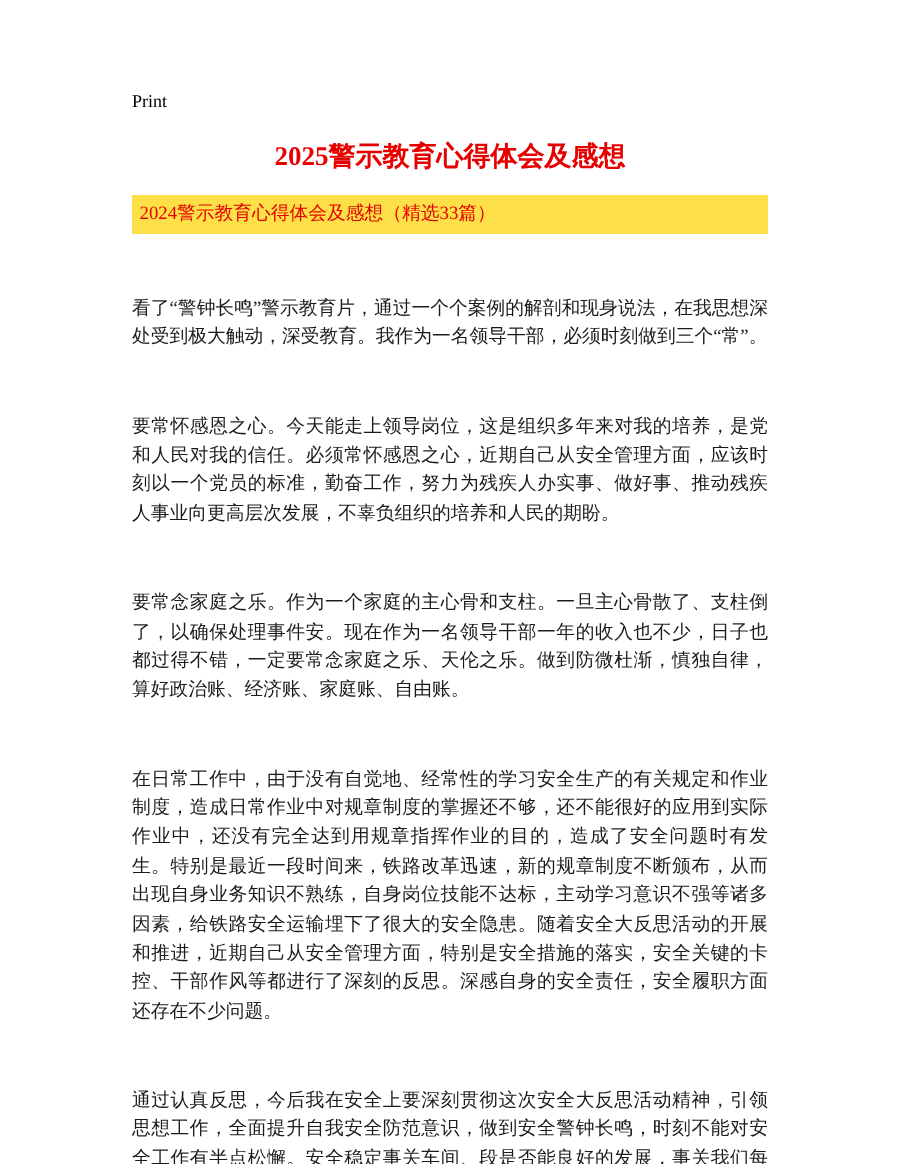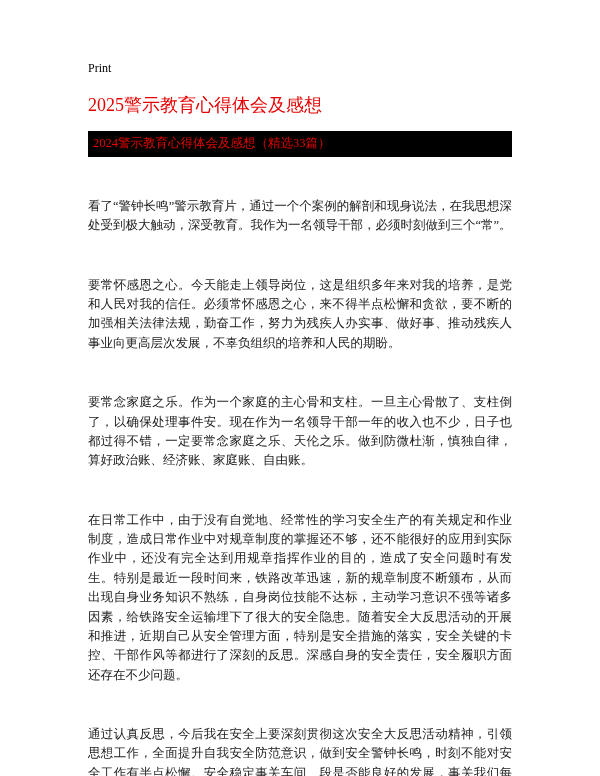--- a/index.html
+++ b/index.html
@@ -21,26 +21,27 @@
   .print-link {
     font-size: 12px;
     color: #000000;
     margin-bottom: 18px;
     display: inline-block;
     cursor: pointer;
   }
   .doc-title {
     color: #e60000;
     font-size: 18px;
-    font-weight: normal;
+    font-weight: bold;
+    text-align: center;
     margin-bottom: 14px;
     line-height: 1.3;
   }
   .doc-subtitle {
-    background: #000000;
+    background: #fde047;
     color: #e60000;
     font-size: 12.5px;
     padding: 4px 5px;
     margin-bottom: 12px;
     line-height: 1.4;
   }
   .section-heading {
     font-size: 13.5px;
     font-weight: bold;
     color: #000000;
@@ -66,21 +67,21 @@
 
   <h1 class="doc-title">2025警示教育心得体会及感想</h1>
 
   <div class="doc-subtitle">2024警示教育心得体会及感想（精选33篇）</div>
 
   <div>
 
 
     <p class="para">看了“警钟长鸣”警示教育片，通过一个个案例的解剖和现身说法，在我思想深处受到极大触动，深受教育。我作为一名领导干部，必须时刻做到三个“常”。</p>
 
-    <p class="para">要常怀感恩之心。今天能走上领导岗位，这是组织多年来对我的培养，是党和人民对我的信任。必须常怀感恩之心，来不得半点松懈和贪欲，要不断的加强相关法律法规，勤奋工作，努力为残疾人办实事、做好事、推动残疾人事业向更高层次发展，不辜负组织的培养和人民的期盼。</p>
+    <p class="para">要常怀感恩之心。今天能走上领导岗位，这是组织多年来对我的培养，是党和人民对我的信任。必须常怀感恩之心，近期自己从安全管理方面，应该时刻以一个党员的标准，勤奋工作，努力为残疾人办实事、做好事、推动残疾人事业向更高层次发展，不辜负组织的培养和人民的期盼。</p>
 
 
     <p class="para">要常念家庭之乐。作为一个家庭的主心骨和支柱。一旦主心骨散了、支柱倒了，以确保处理事件安。现在作为一名领导干部一年的收入也不少，日子也都过得不错，一定要常念家庭之乐、天伦之乐。做到防微杜渐，慎独自律，算好政治账、经济账、家庭账、自由账。</p>
 
 
     <p class="para">在日常工作中，由于没有自觉地、经常性的学习安全生产的有关规定和作业制度，造成日常作业中对规章制度的掌握还不够，还不能很好的应用到实际作业中，还没有完全达到用规章指挥作业的目的，造成了安全问题时有发生。特别是最近一段时间来，铁路改革迅速，新的规章制度不断颁布，从而出现自身业务知识不熟练，自身岗位技能不达标，主动学习意识不强等诸多因素，给铁路安全运输埋下了很大的安全隐患。随着安全大反思活动的开展和推进，近期自己从安全管理方面，特别是安全措施的落实，安全关键的卡控、干部作风等都进行了深刻的反思。深感自身的安全责任，安全履职方面还存在不少问题。</p>
 
     <p class="para">通过认真反思，今后我在安全上要深刻贯彻这次安全大反思活动精神，引领思想工作，全面提升自我安全防范意识，做到安全警钟长鸣，时刻不能对安全工作有半点松懈。安全稳定事关车间、段是否能良好的发展，事关我们每位职工的根本切身利益。如果安全意识树立不牢固、不到位，必然给安全生产造成很大的安全隐患。切实履行好自己的岗位职责，转变思想跟上安全形势，加强自身的业务学习，提高安全水平。在今后的工作中，要不断的加强相关法律法规，提高自身的综合业务水平及安全防范措施，特别是安全卡控重点，要做到全面了解和掌握，以确保处理事件安</p>
 
   </div>

